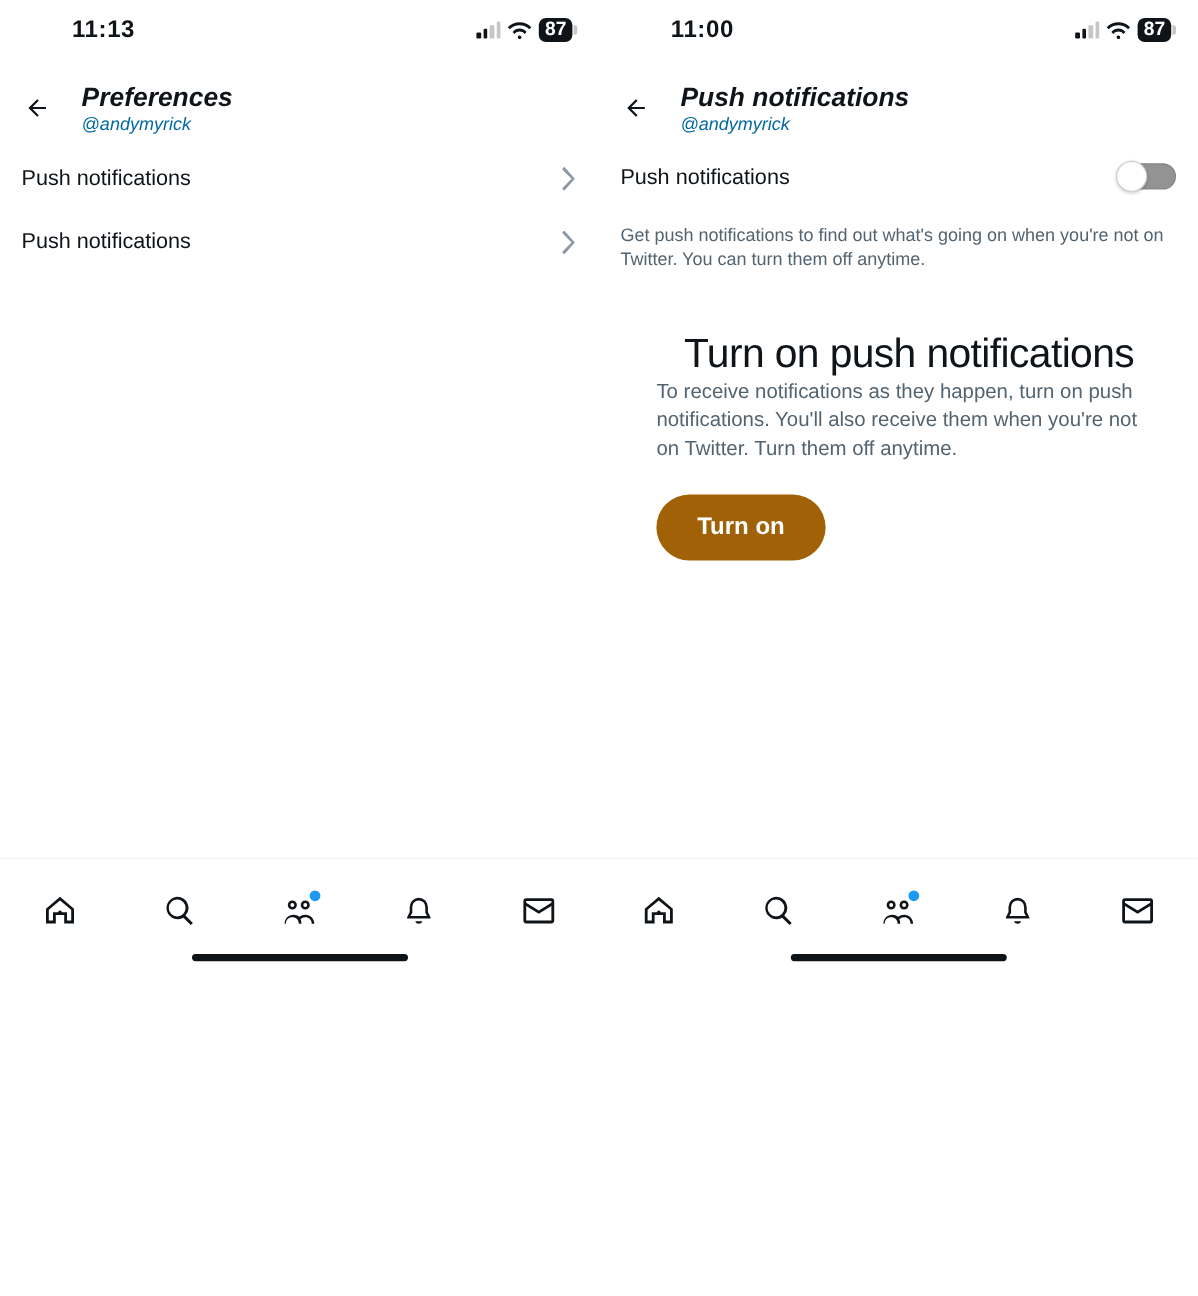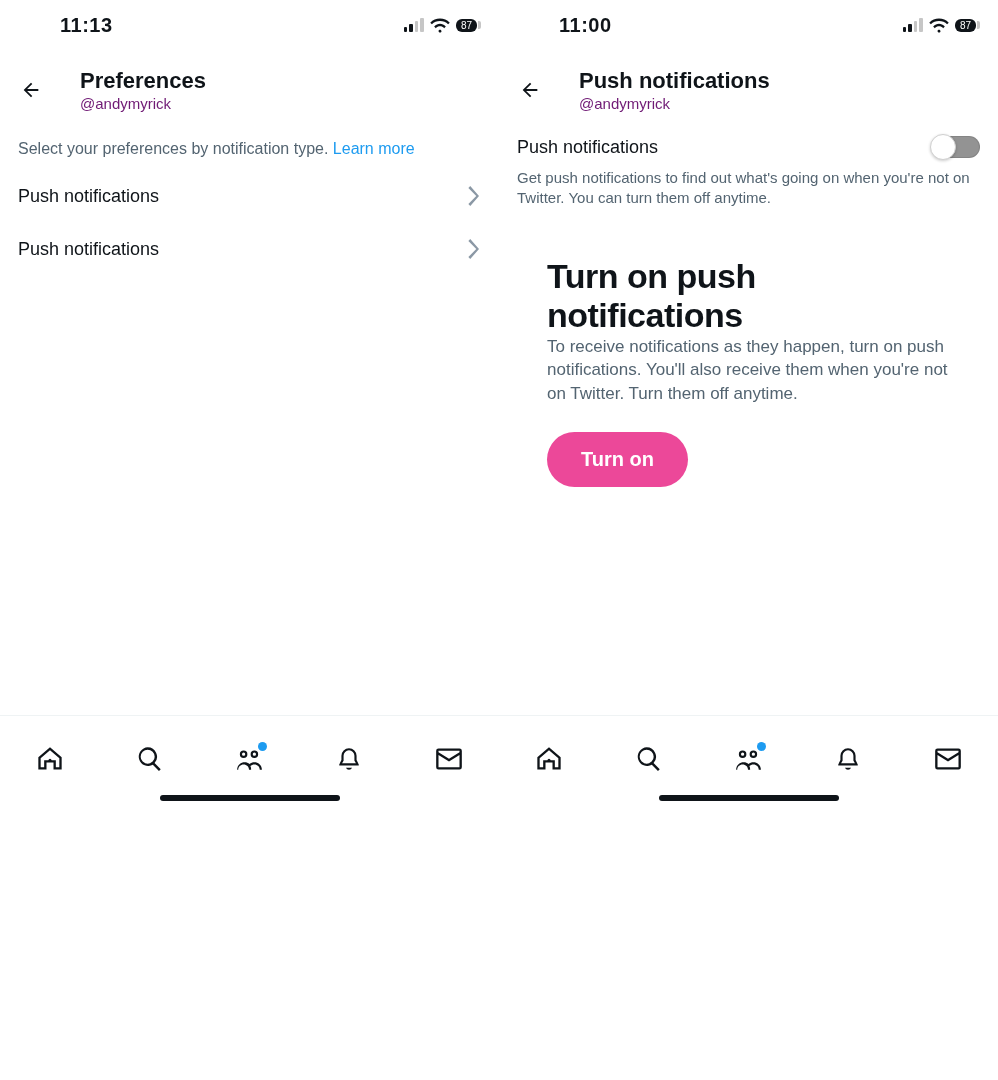--- a/index.html
+++ b/index.html
@@ -56,46 +56,47 @@
   .signal-bars span.dim { background: #c6c6c6; }
   .signal-bars span:nth-child(1){height:5px;}
   .signal-bars span:nth-child(2){height:8px;}
   .signal-bars span:nth-child(3){height:11px;}
   .signal-bars span:nth-child(4){height:14px;}
   .wifi-icon { width: 20px; height: 15px; }
   .battery {
     display:flex; align-items:center;
     background:#0f1419; color:#fff;
     border-radius:6px; padding:1px 5px;
-    font-size:10px; font-weight:400;
+    font-size:16px; font-weight:700;
     position: relative;
   }
   .battery::after{
     content:""; position:absolute; right:-4px; top:50%;
     transform:translateY(-50%);
     width:3px; height:8px; background:#c6c6c6; border-radius:0 2px 2px 0;
   }
   
   .page-header {
     display:flex; align-items:center;
     padding: 18px 18px 10px 18px;
-    gap: 36px;
+    gap: 24px;
+    font-style: italic;
   }
   .back-btn {
     width:26px; height:26px; display:flex; align-items:center; justify-content:center;
     flex-shrink:0;
   }
   .header-text {
     display:flex; flex-direction:column;
   }
   .page-title {
     font-size:22px; font-weight:800;
   }
   .handle {
-    font-size:15px; color:#701a75; margin-top:1px;
+    font-size:15px; color:#0369a1; margin-top:1px;
   }
   
   .content {
     flex:1; overflow:hidden;
   }
   .subhead {
     padding: 16px 18px 10px 18px;
     font-size:16px; color:#536471; line-height:1.35;
   }
   .subhead a { color:#1d9bf0; text-decoration:none; }
@@ -119,34 +120,34 @@
     box-shadow: inset 0 0 0 1px rgba(0,0,0,0.1);
   }
   .toggle .knob{
     width:26px; height:26px; border-radius:50%;
     background:#fff; border:1px solid #d0d0d0;
     position:absolute; left:-2px; top:-2px;
     box-shadow:0 1px 3px rgba(0,0,0,0.2);
   }
   .toggle-desc {
     padding: 4px 18px 20px 18px;
-    font-size:15px; color:#536471; line-height:1.35;
+    font-size:15px; color:#536471; line-height:1.35;margin-top:19px;
   }
   .promo {
     padding: 28px 48px 0 48px;
   }
   .promo h1 {
-    font-size:34px; font-weight:700; line-height:1.15; letter-spacing:-0.5px;
+    font-size:34px; font-weight:400; line-height:1.15; letter-spacing:-0.5px;margin-left:23px;
   }
   .promo p {
     margin-top:0; font-size:17px; color:#536471; line-height:1.4;
   }
   .turn-on-btn {
     margin-top:26px;
-    background:#ec4899; color:#fff;
+    background:#a16207; color:#fff;
     border:none; border-radius:999px;
     padding: 16px 34px;
     font-size:20px; font-weight:700;
     cursor:pointer;
   }
   
   .bottom-nav {
     height:96px;
     border-top:1px solid #eff3f4;
     display:flex;
@@ -202,23 +203,20 @@
           <path d="M20 11H7.8l5.6-5.6L12 4l-8 8 8 8 1.4-1.4L7.8 13H20z" fill="#0f1419"></path>
         </svg>
     </div>
     <div class="header-text">
       <div class="page-title">Preferences</div>
       <div class="handle">@andymyrick</div>
     </div>
   </div>
 
   <div class="content">
-    <div class="subhead">
-      <span>Select your preferences by notification type. </span><a href="#">Learn more</a>
-    </div>
 
     <div class="list-row">
       <span class="label">Push notifications</span>
       <svg class="chevron" width="14" height="20" viewBox="0 0 10 16">
           <path d="M2 0l7 8-7 8-1.5-1.6L6.8 8 0.5 1.6z" fill="#8b98a5"></path>
         </svg>
     </div>
 
     <div class="list-row">
       <span class="label">Push notifications</span>

